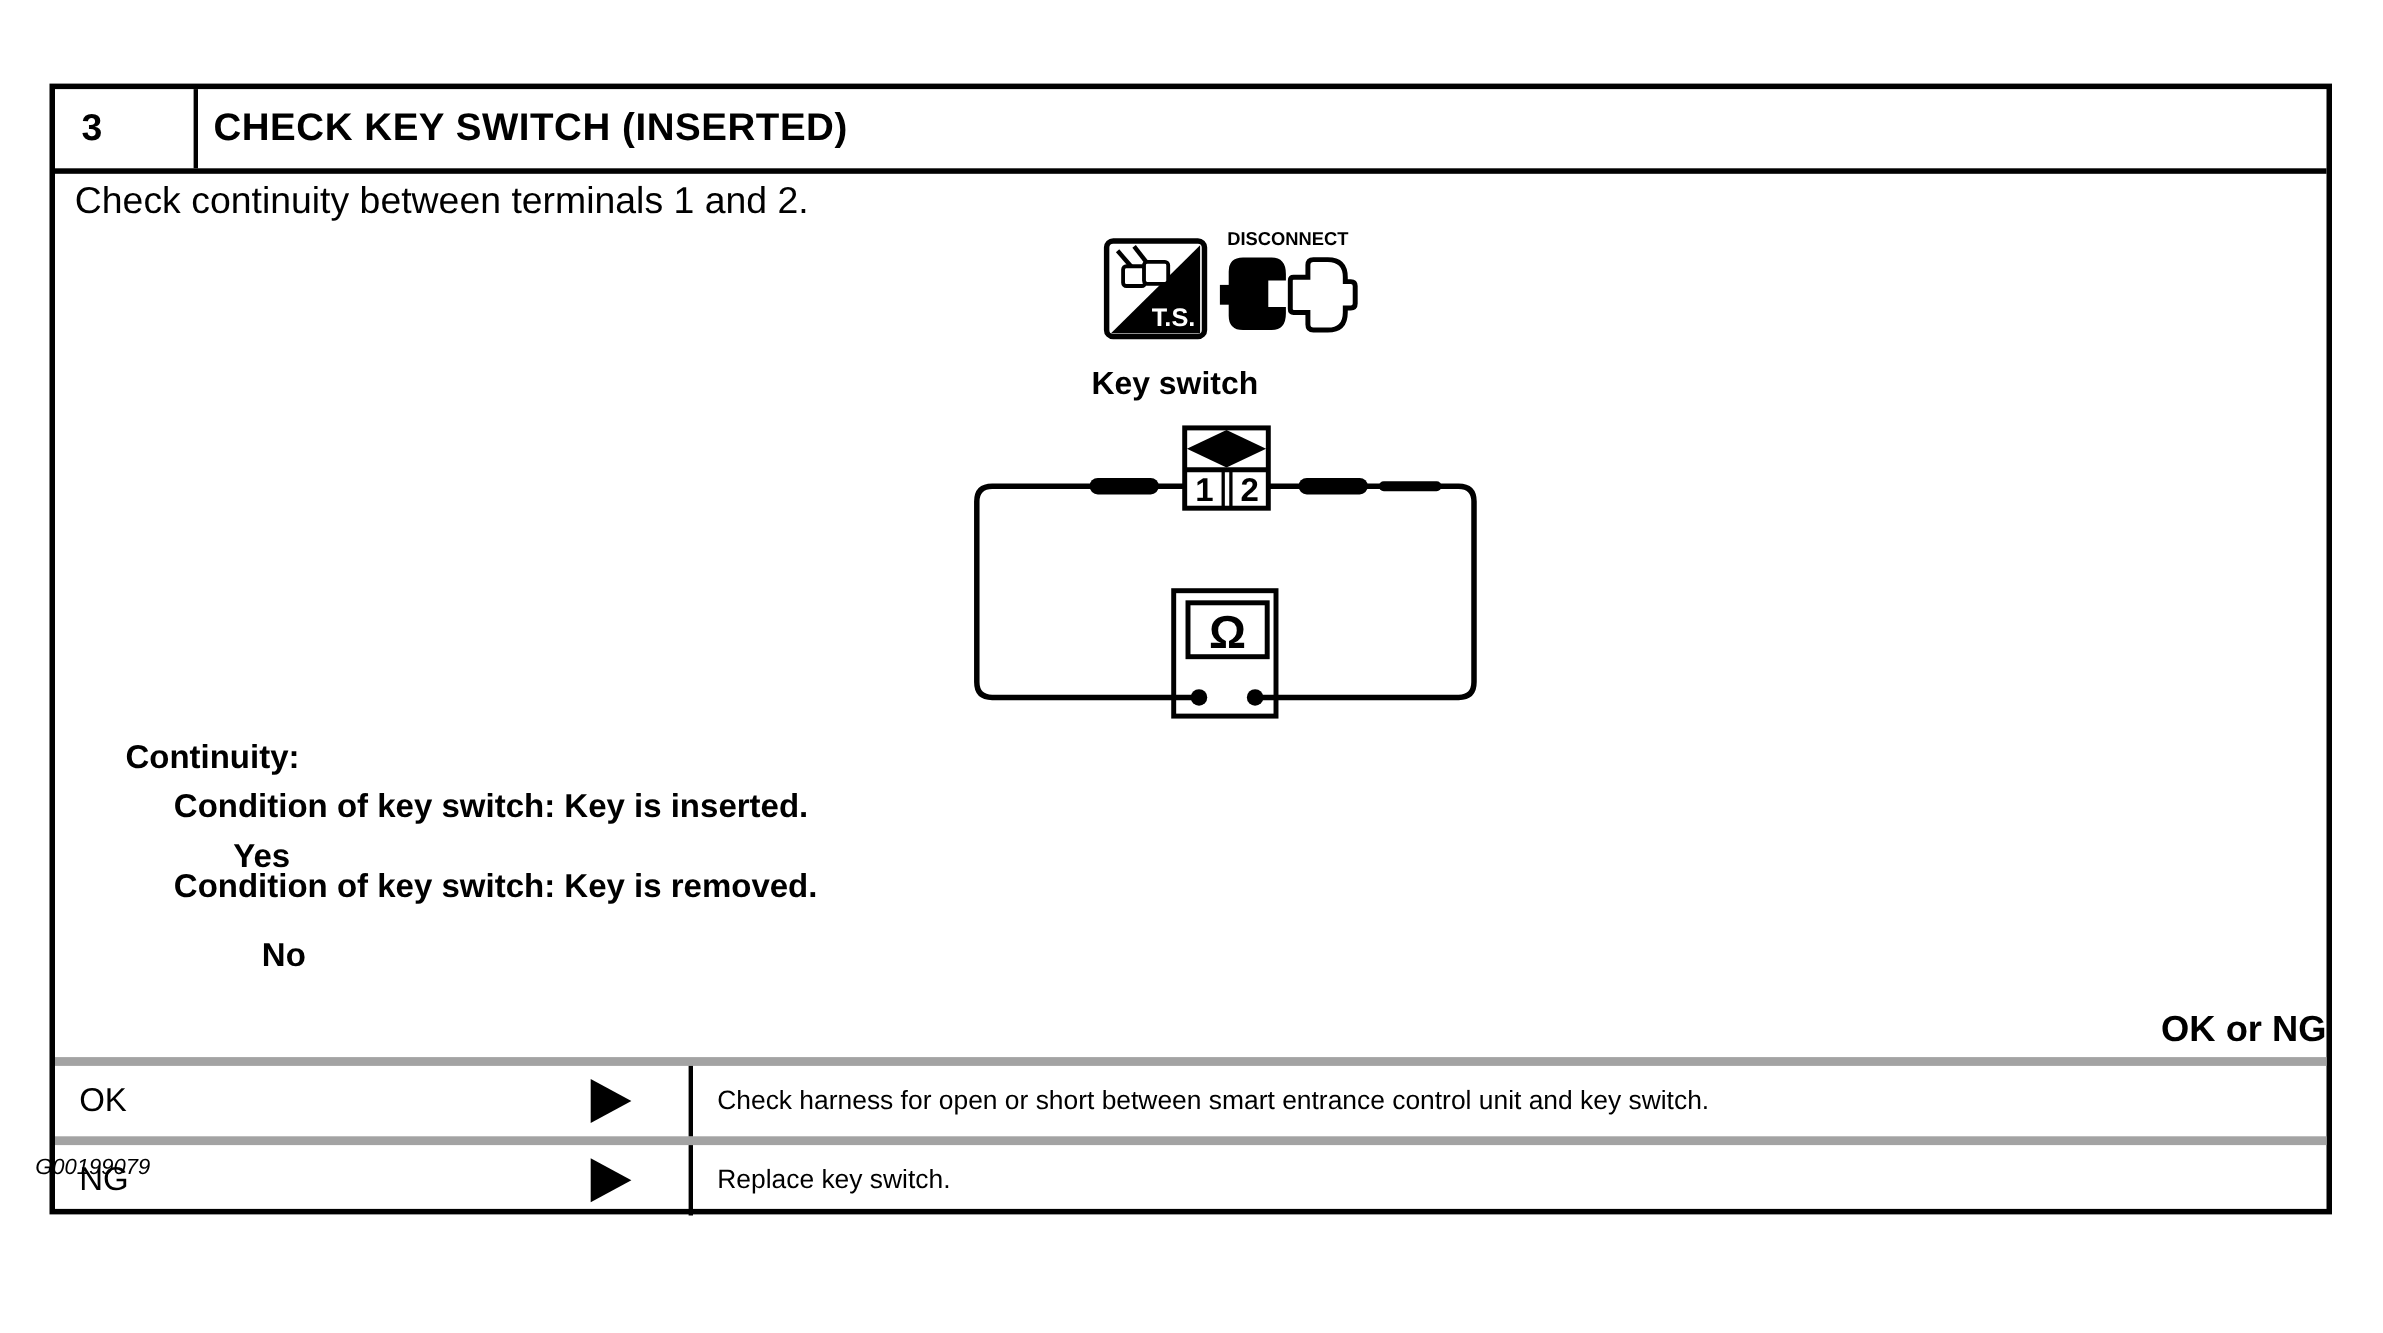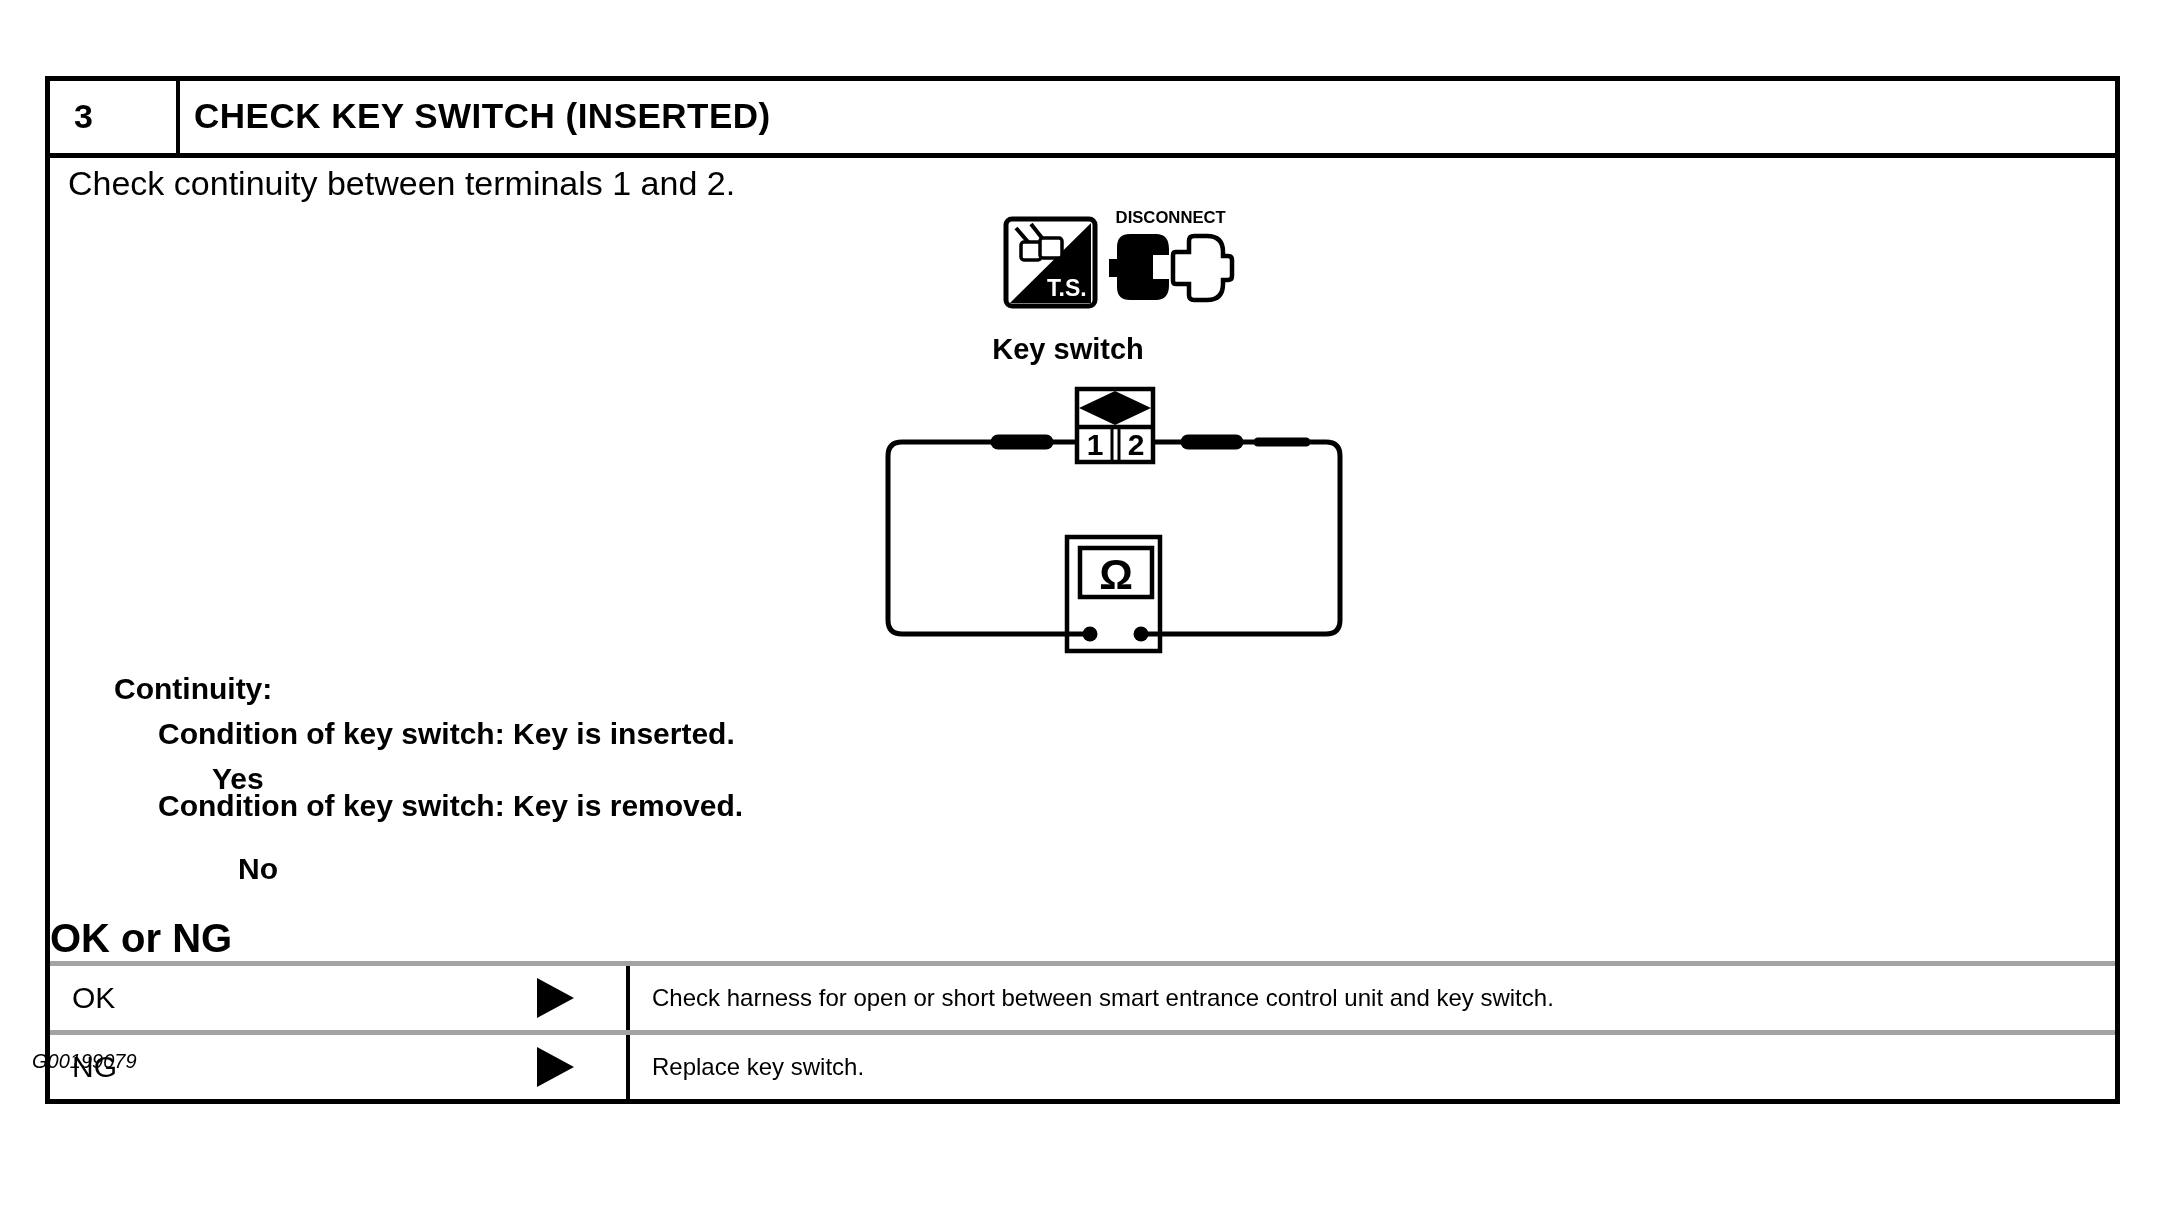--- a/index.html
+++ b/index.html
@@ -44,25 +44,25 @@
 
   .circuit{left:810px;top:224px;width:500px;height:285px;}
 
   .continuity-heading{left:64px;top:514px;font-size:30px;font-weight:bold;}
   .cond-line{font-size:30px;font-weight:bold;white-space:nowrap;}
   .cond-1{left:108px;top:559px;}
   .cond-yes{left:162px;top:604px;}
   .cond-2{left:108px;top:631px;}
   .cond-no{left:162px;top:694px;margin-left:26px;}
 
-  .decision{left:0;top:758px;width:100%;text-align:left;
-    font-size:40px;font-weight:bold;}
+  .decision{left:0;top:758px;width:100%;text-align:right;
+    font-size:33px;font-weight:bold;}
 
   
-  .result-row{display:flex;height:64px;border-top:5px solid #a3a3a3;box-sizing:content-box;text-align:right;}
+  .result-row{display:flex;height:64px;border-top:8px solid #a3a3a3;box-sizing:content-box;text-align:right;}
   .result-label-cell{
     width:580px;border-right:4px solid #000;box-sizing:border-box;
     display:flex;align-items:center;padding-left:22px;font-size:30px;
   }
   .result-arrow{
     margin-left:auto;margin-right:52px;width:0;height:0;
     border-left:37px solid #000;border-top:20px solid transparent;border-bottom:20px solid transparent;
   }
   .result-action-cell{
     flex:1;display:flex;align-items:center;padding-left:22px;font-size:24px;white-space:nowrap;

